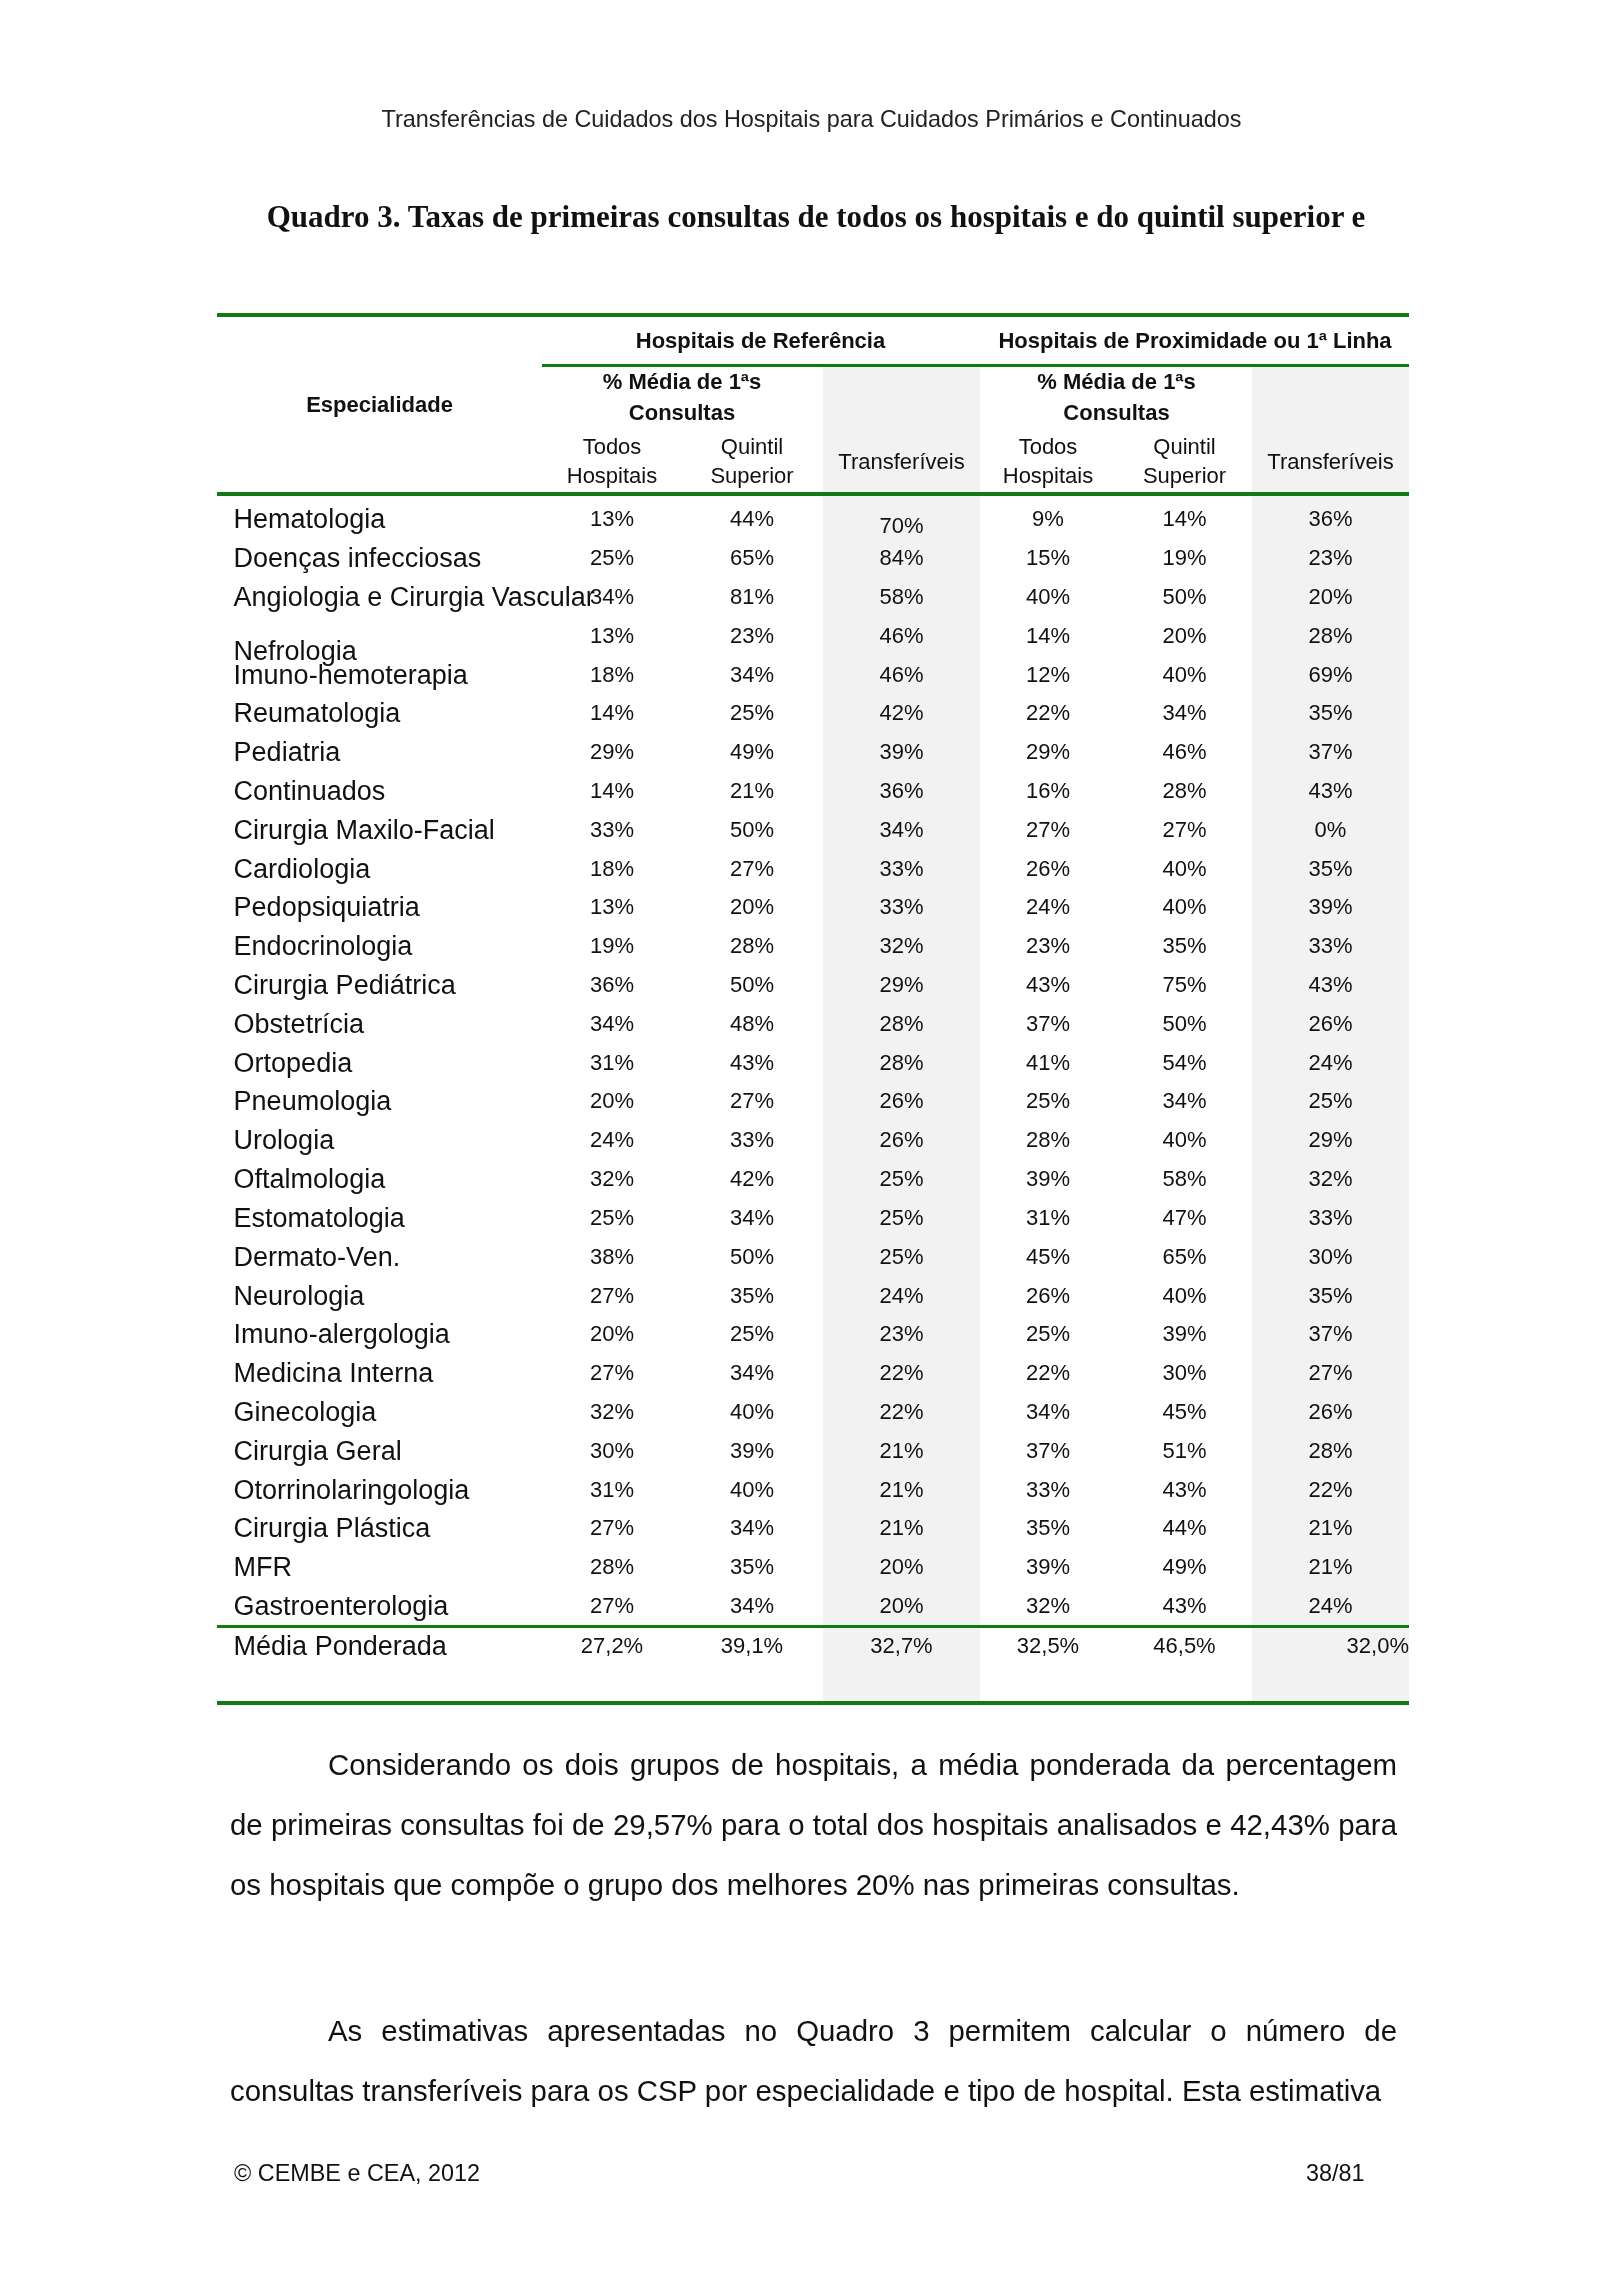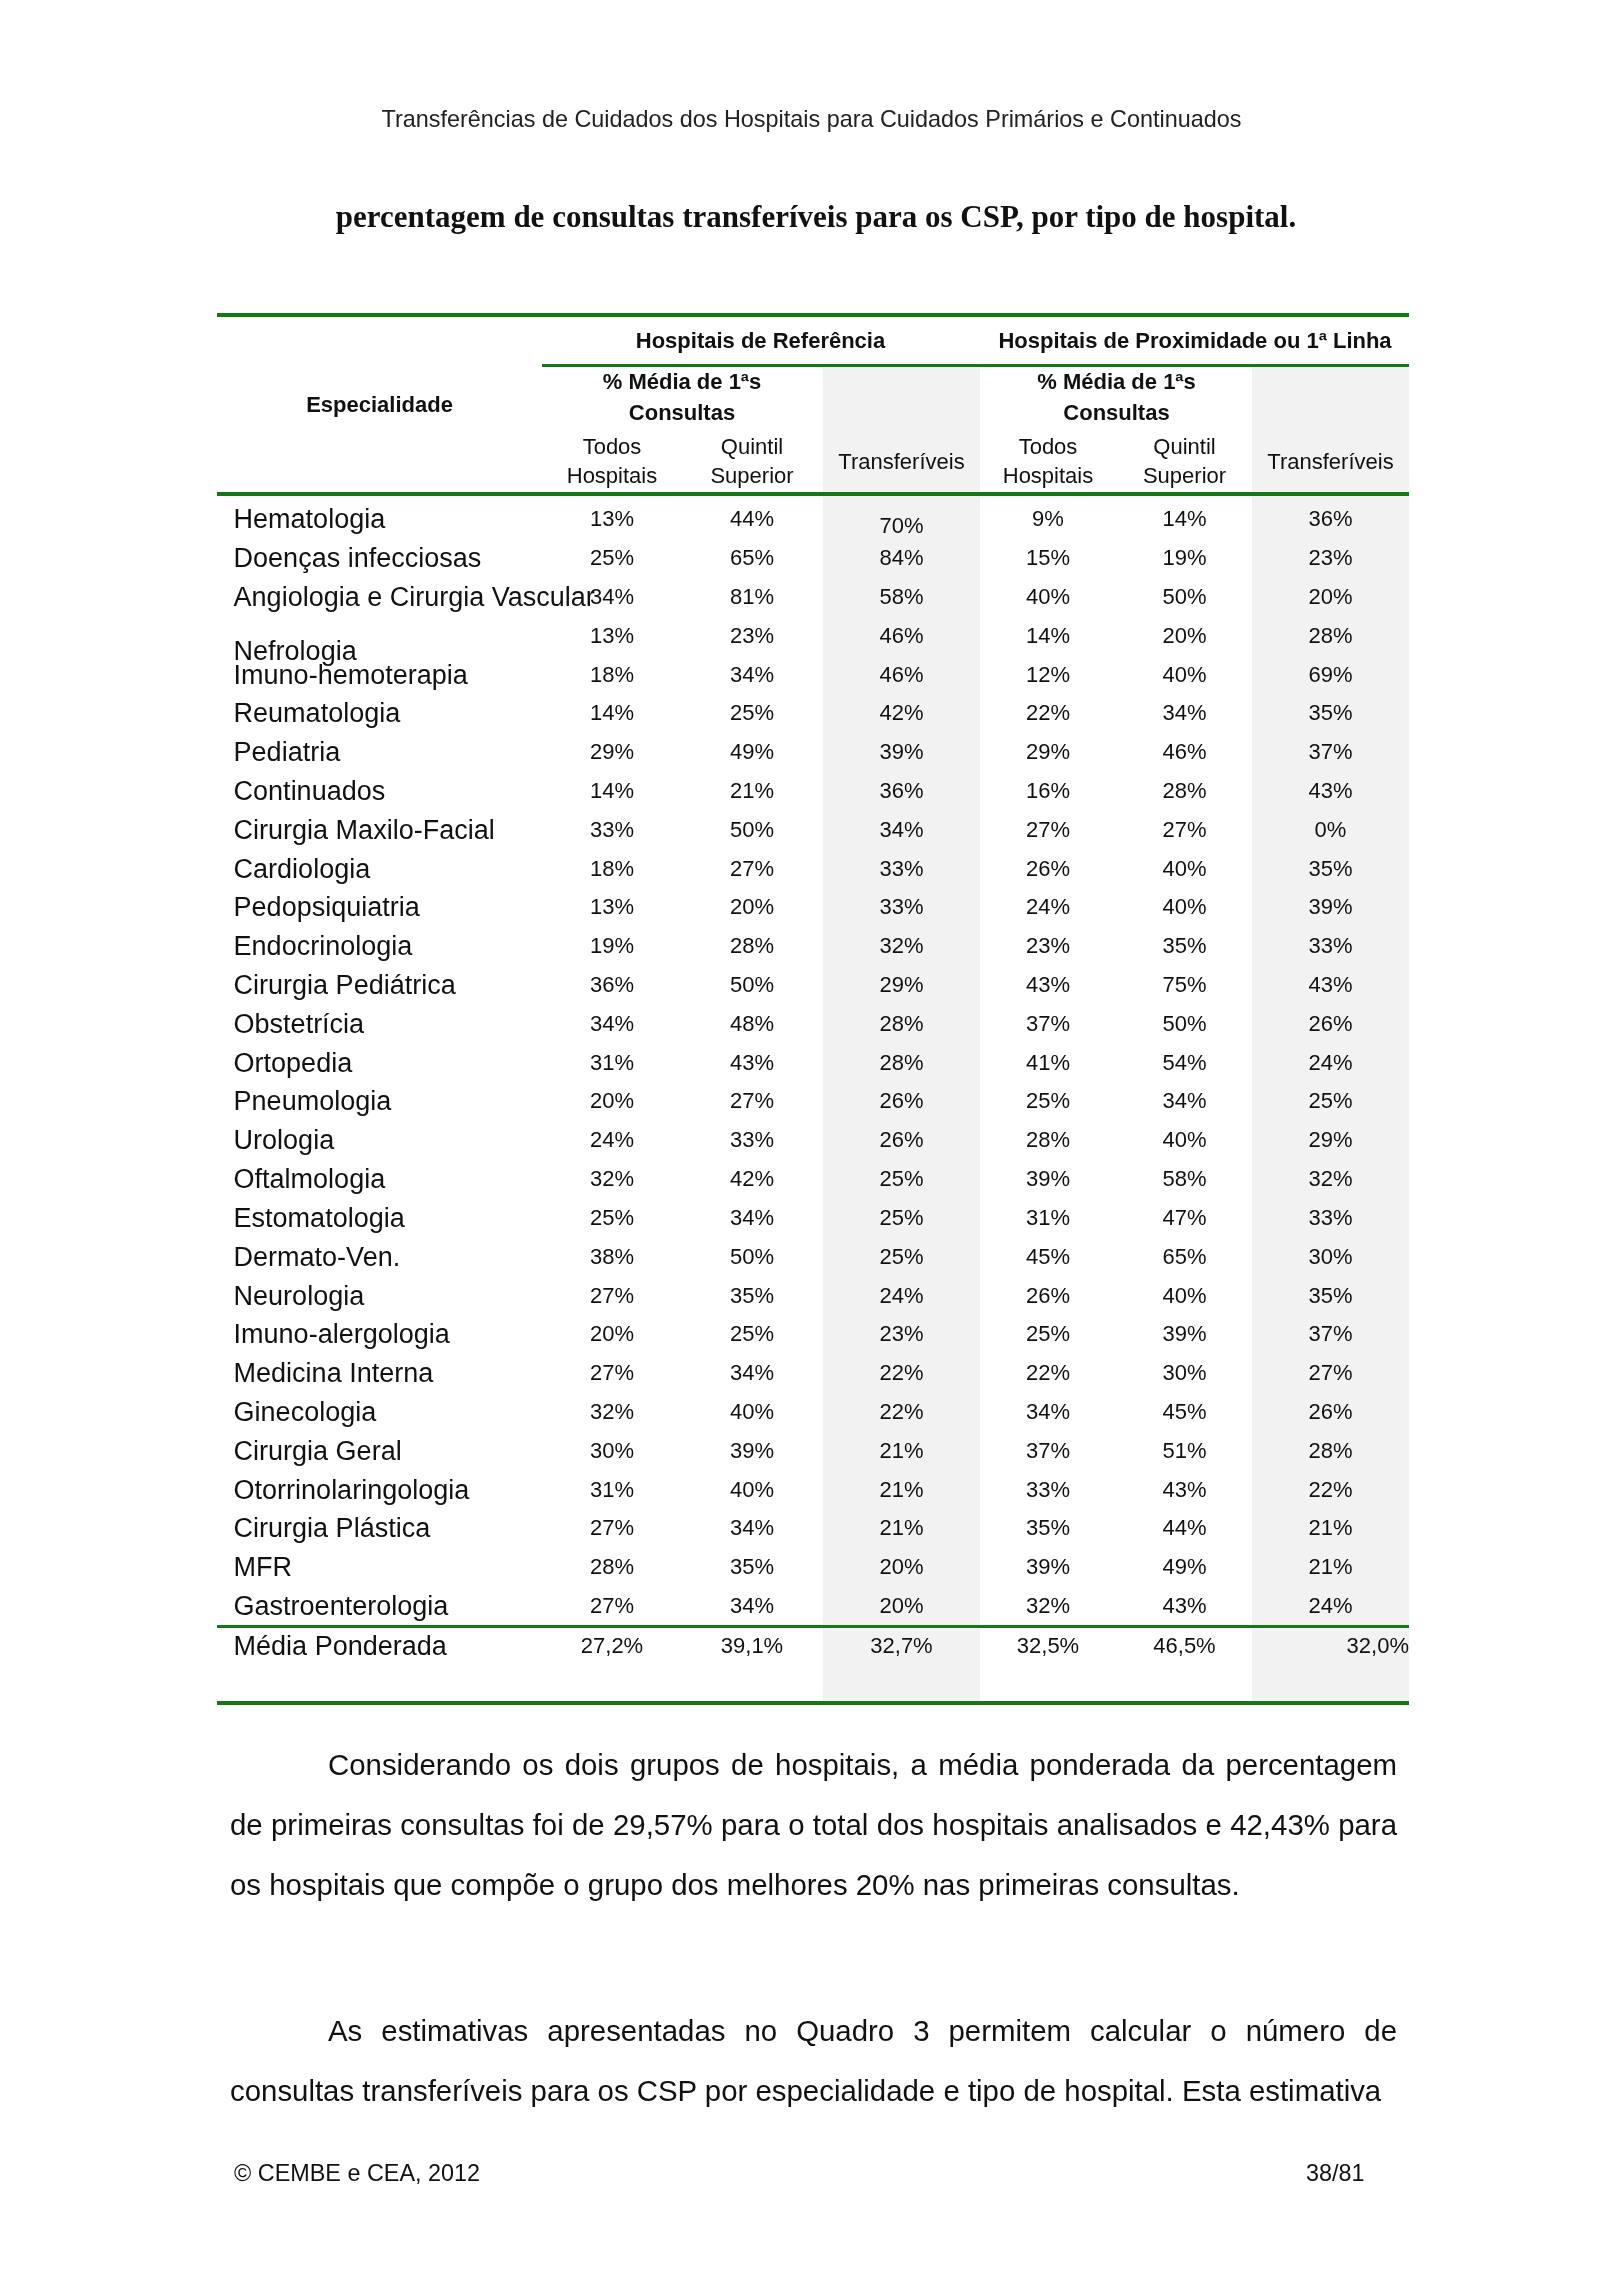--- a/index.html
+++ b/index.html
@@ -21,21 +21,21 @@
   .para .indent { display: inline-block; width: 98px; }
   .footer-left { position: absolute; top: 2160px; left: 234px; font-size: 23.4px; }
   .footer-right { position: absolute; top: 2160px; left: 1306px; font-size: 23.4px; }
 </style>
 </head>
 <body>
 
 <div class="running-header">Transferências de Cuidados dos Hospitais para Cuidados Primários e Continuados</div>
 
 <div class="caption">
-  <div>percentagem de consultas transferíveis para os CSP, por tipo de hospital.</div>
+  <div>Quadro 3. Taxas de primeiras consultas de todos os hospitais e do quintil superior e</div>
 </div>
 
 <div class="tbl" id="tbl">
 
   <div class="gray" style="left:606px; width:157px; top:54px; height:1337px;"></div>
   <div class="gray" style="left:1035px; width:157px; top:54px; height:1337px;"></div>
 
   <div class="green" style="left:0; width:1192px; top:0;"></div>
   <div class="green" style="left:325px; width:867px; top:51px; height:3px;"></div>
   <div class="green" style="left:0; width:1192px; top:179px;"></div>

